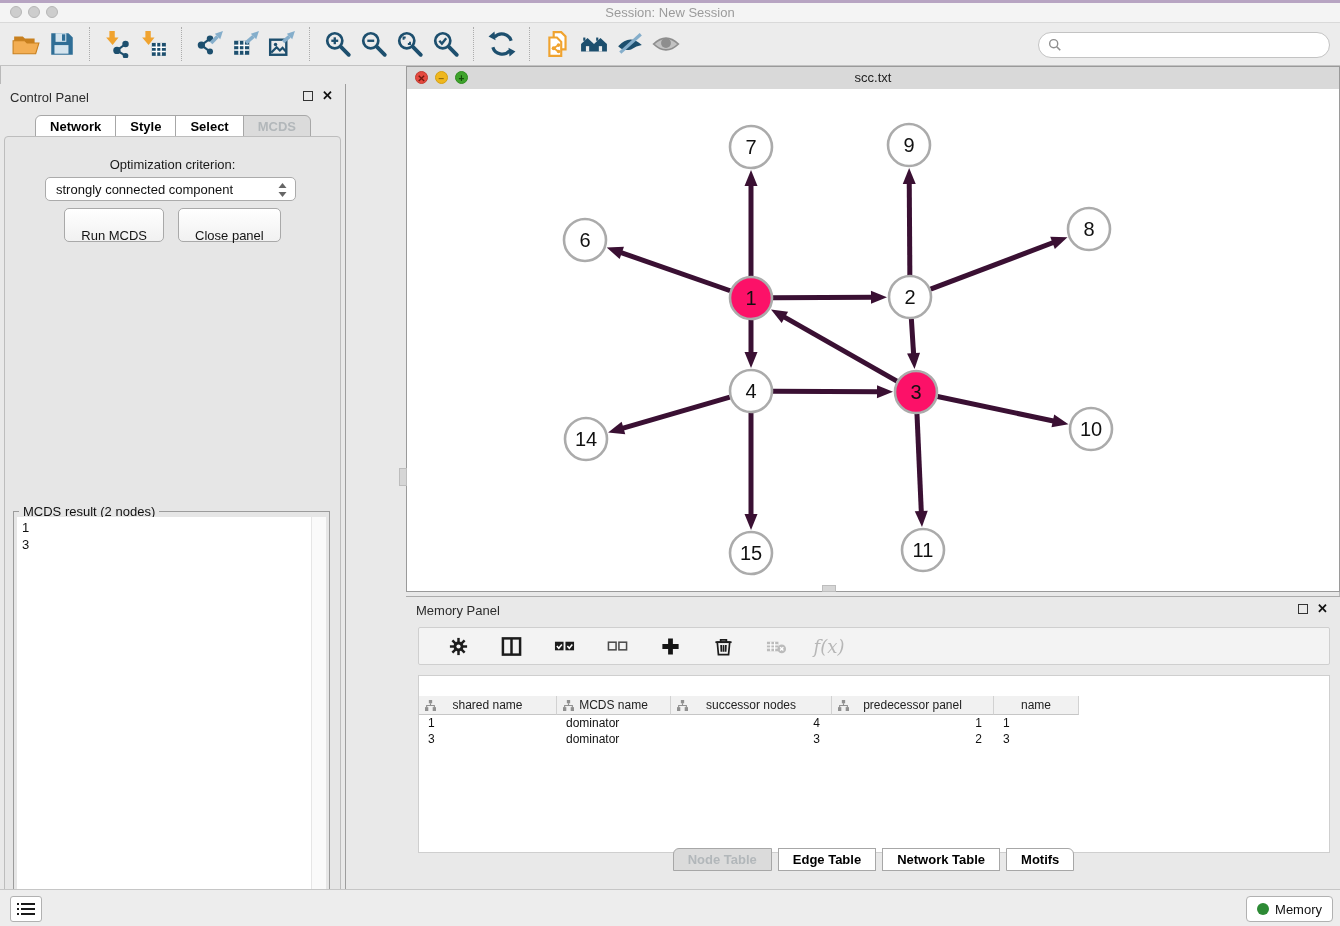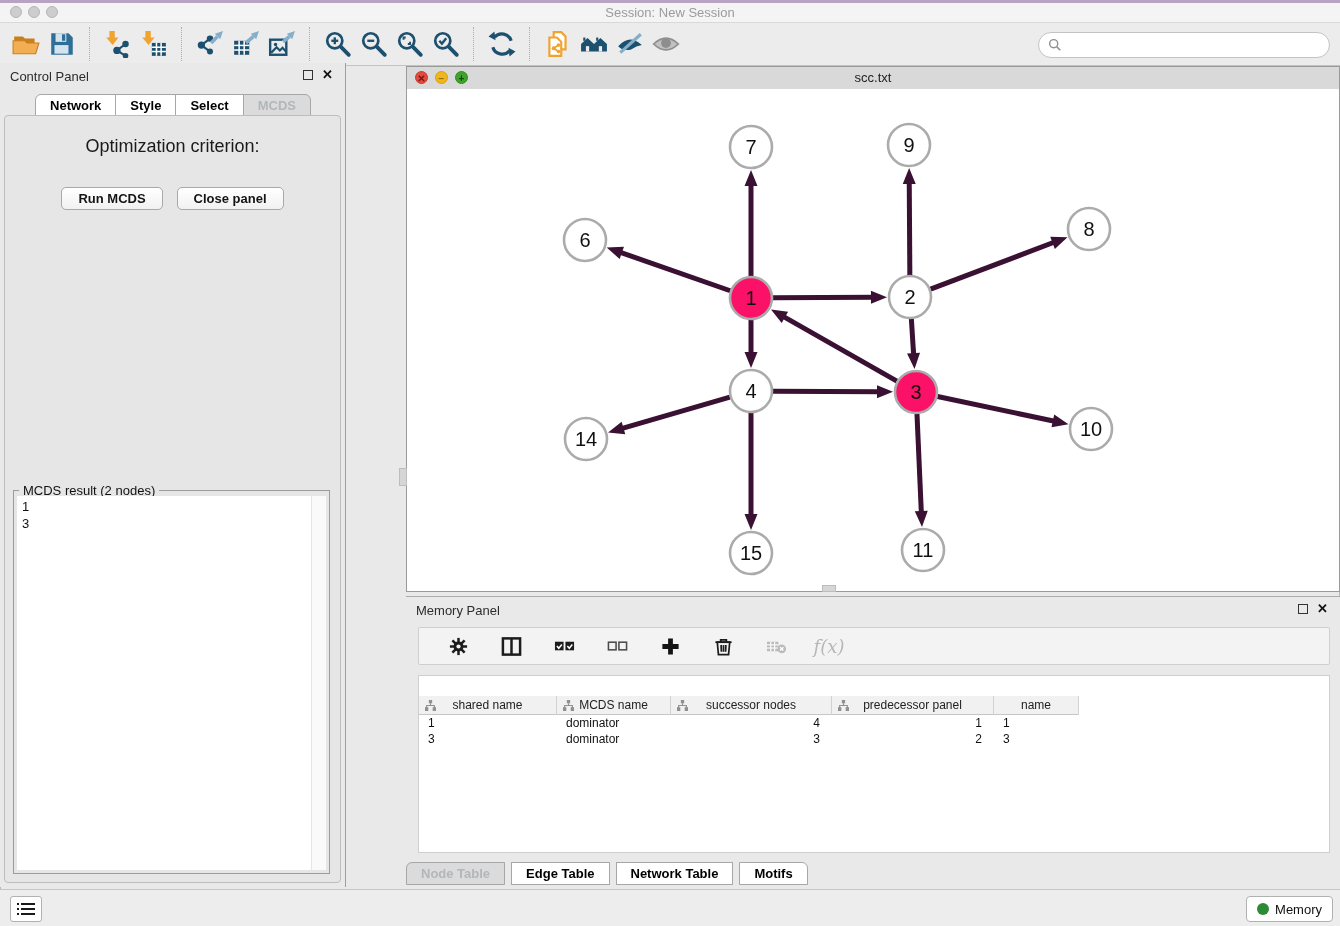--- a/index.html
+++ b/index.html
@@ -20,41 +20,41 @@
            border-bottom:1px solid #C2C2C2;display:flex;align-items:center;padding-left:8px;box-sizing:border-box;}
   .tb-icon{width:36px;height:36px;display:flex;align-items:center;justify-content:center;}
   .tb-icon svg{width:28px;height:28px;}
   .tb-sep{width:1px;height:34px;border-left:1px dotted #ACACAC;margin:0 9px;}
   .searchbox{position:absolute;right:10px;top:9px;width:292px;height:26px;background:#fff;
              border:1px solid #C3C3C3;border-radius:13px;display:flex;align-items:center;padding-left:9px;box-sizing:border-box;}
   .searchbox svg{width:14px;height:14px;}
   .searchbox input{border:none;outline:none;background:transparent;font-size:13px;flex:1;margin-left:5px;font-family:"Liberation Sans",sans-serif;}
 
   
-  .control-panel{position:absolute;left:0;top:63px;width:346px;height:824px;background:#E9E9E9;
+  .control-panel{position:absolute;left:0;top:84px;width:346px;height:824px;background:#E9E9E9;
                  border-right:1px solid #9E9E9E;box-sizing:border-box;}
   .panel-head{position:absolute;left:10px;top:6px;font-size:13px;color:#2c2c2c;}
   .panel-btns{position:absolute;right:12px;top:7px;display:flex;gap:9px;align-items:center;}
   .float-btn{width:10px;height:10px;border:1.5px solid #333;box-sizing:border-box;display:inline-block;}
   .close-btn{font-size:13px;font-weight:bold;color:#111;line-height:10px;}
   .tabs-row{position:absolute;top:31px;left:0;right:0;display:flex;justify-content:center;}
   .tab{height:21px;line-height:21px;padding:0 14px;background:#fff;border:1px solid #A7A7A7;margin-right:-1px;
        font-size:13px;font-weight:600;color:#000000;border-radius:0;}
   .tab.first{border-radius:6px 0 0 0;}
   .tab.last{border-radius:0 6px 0 0;}
   .tab.active{background:#DBDBDB;color:#B2B7BA;}
   .cp-pane{position:absolute;top:52px;left:4px;right:4px;bottom:4px;background:#E6E6E6;
            border:1px solid #BDBDBD;border-radius:4px;}
-  .opt-label{position:absolute;top:20px;left:0;right:0;text-align:center;font-size:18px;color:#1a1a1a;}
+  .opt-label{position:absolute;top:20px;left:0;right:0;text-align:center;font-size:13px;color:#1a1a1a;}
   .dropdown{position:absolute;top:40px;left:40px;right:44px;height:24px;background:#fff;border:1px solid #ABABAB;
             border-radius:5px;display:flex;align-items:center;font-size:13px;color:#111;padding-left:10px;box-sizing:border-box;}
   .dd-chev{position:absolute;right:7px;top:3px;}
   .btn-row{position:absolute;top:71px;left:0;right:0;display:flex;justify-content:center;gap:14px;}
-  .push-btn{height:23px;line-height:21px;padding:0 16px;background:linear-gradient(#FFFFFF,#F1F1F1);
-            border:1px solid #A9A9A9;border-radius:5px;font-size:13px;font-weight:700;color:#141414;}
+  .push-btn{height:23px;line-height:21px;padding:16px 16px;background:linear-gradient(#FFFFFF,#F1F1F1);
+            border:1px solid #A9A9A9;border-radius:5px;font-size:13px;font-weight:400;color:#141414;}
   .groupbox{position:absolute;left:8px;right:10px;top:374px;bottom:8px;border:1px solid #9C9C9C;}
   .groupbox .legend{position:absolute;top:-8px;left:5px;background:#E6E6E6;padding:0 4px;font-size:13px;color:#111;}
   .resultarea{position:absolute;left:3px;right:3px;top:5px;bottom:3px;background:#fff;overflow:hidden;}
   .resultarea .lines{position:absolute;left:5px;top:2px;font-size:13px;line-height:17px;color:#111;}
   .resultarea .scroll{position:absolute;right:0;top:0;bottom:0;width:14px;background:#FAFAFA;border-left:1px solid #E6E6E6;}
 
   
   .network-window{position:absolute;left:406px;top:66px;width:934px;height:526px;background:#fff;
                   border:1px solid #9A9A9A;box-sizing:border-box;}
   .net-titlebar{position:absolute;top:0;left:0;right:0;height:22px;background:#D9D9D9;border-bottom:1px solid #ACACAC;}
@@ -78,21 +78,21 @@
   .tp-icon svg{width:21px;height:21px;}
   .tp-icon.disabled{opacity:.95;}
   .fx{font-family:"DejaVu Serif",serif;font-style:italic;font-size:18px;color:#B4B4B4;}
   .table-wrap{position:absolute;left:12px;right:10px;top:78px;height:178px;background:#fff;border:1px solid #CFCFCF;box-sizing:border-box;}
   .thead{display:flex;height:19px;margin-top:20px;}
   .th{background:#F1F1F1;border-right:1px solid #D2D2D2;border-bottom:1px solid #C6C6C6;box-sizing:border-box;
       display:flex;align-items:center;justify-content:center;font-size:12px;color:#222;position:relative;}
   .th .hicon{position:absolute;left:6px;top:4px;}
   .trow{display:flex;height:16px;}
   .td{font-size:12px;color:#111;box-sizing:border-box;line-height:16px;}
-  .tp-tabs{position:absolute;bottom:5px;left:0;right:0;display:flex;gap:7px;}
+  .tp-tabs{position:absolute;bottom:19px;left:0;right:0;display:flex;justify-content:center;gap:7px;}
 
   
   .status-bar{position:absolute;left:0;right:0;bottom:0;height:36px;background:#EDEDED;border-top:1px solid #C6C6C6;}
   .list-btn{position:absolute;left:10px;top:6px;width:30px;height:24px;background:#fff;border:1px solid #B1B1B1;
             border-radius:3px;display:flex;align-items:center;justify-content:center;}
   .memory-btn{position:absolute;right:7px;top:6px;height:24px;background:#fff;border:1px solid #B1B1B1;border-radius:4px;
               display:flex;align-items:center;gap:6px;padding:0 10px;font-size:13px;color:#111;}
   .memory-dot{width:12px;height:12px;border-radius:50%;background:#2D8A35;}
 </style>
 </head>
@@ -287,20 +287,29 @@
       <span class="close-btn">✕</span>
     </div>
     <div class="tabs-row" id="cp-tabs">
         <div class="tab first">Network</div>
         <div class="tab">Style</div>
         <div class="tab">Select</div>
         <div class="tab last active">MCDS</div>
       </div>
     <div class="cp-pane">
       <div class="opt-label">Optimization criterion:</div>
+      <div class="dropdown">
+        <span>strongly connected component</span>
+        <span class="dd-chev">
+          <svg width="11" height="18" viewBox="0 0 11 18">
+              <polygon points="5.5,2 9.5,7 1.5,7" fill="#666"></polygon>
+              <polygon points="5.5,16 9.5,11 1.5,11" fill="#666"></polygon>
+            </svg>
+        </span>
+      </div>
       <div class="btn-row">
         <button class="push-btn">Run MCDS</button>
         <button class="push-btn">Close panel</button>
       </div>
       <div class="groupbox">
         <span class="legend">MCDS result (2 nodes)</span>
         <div class="resultarea">
           <div class="lines" id="result-lines">
               <div>1</div>
               <div>3</div>

